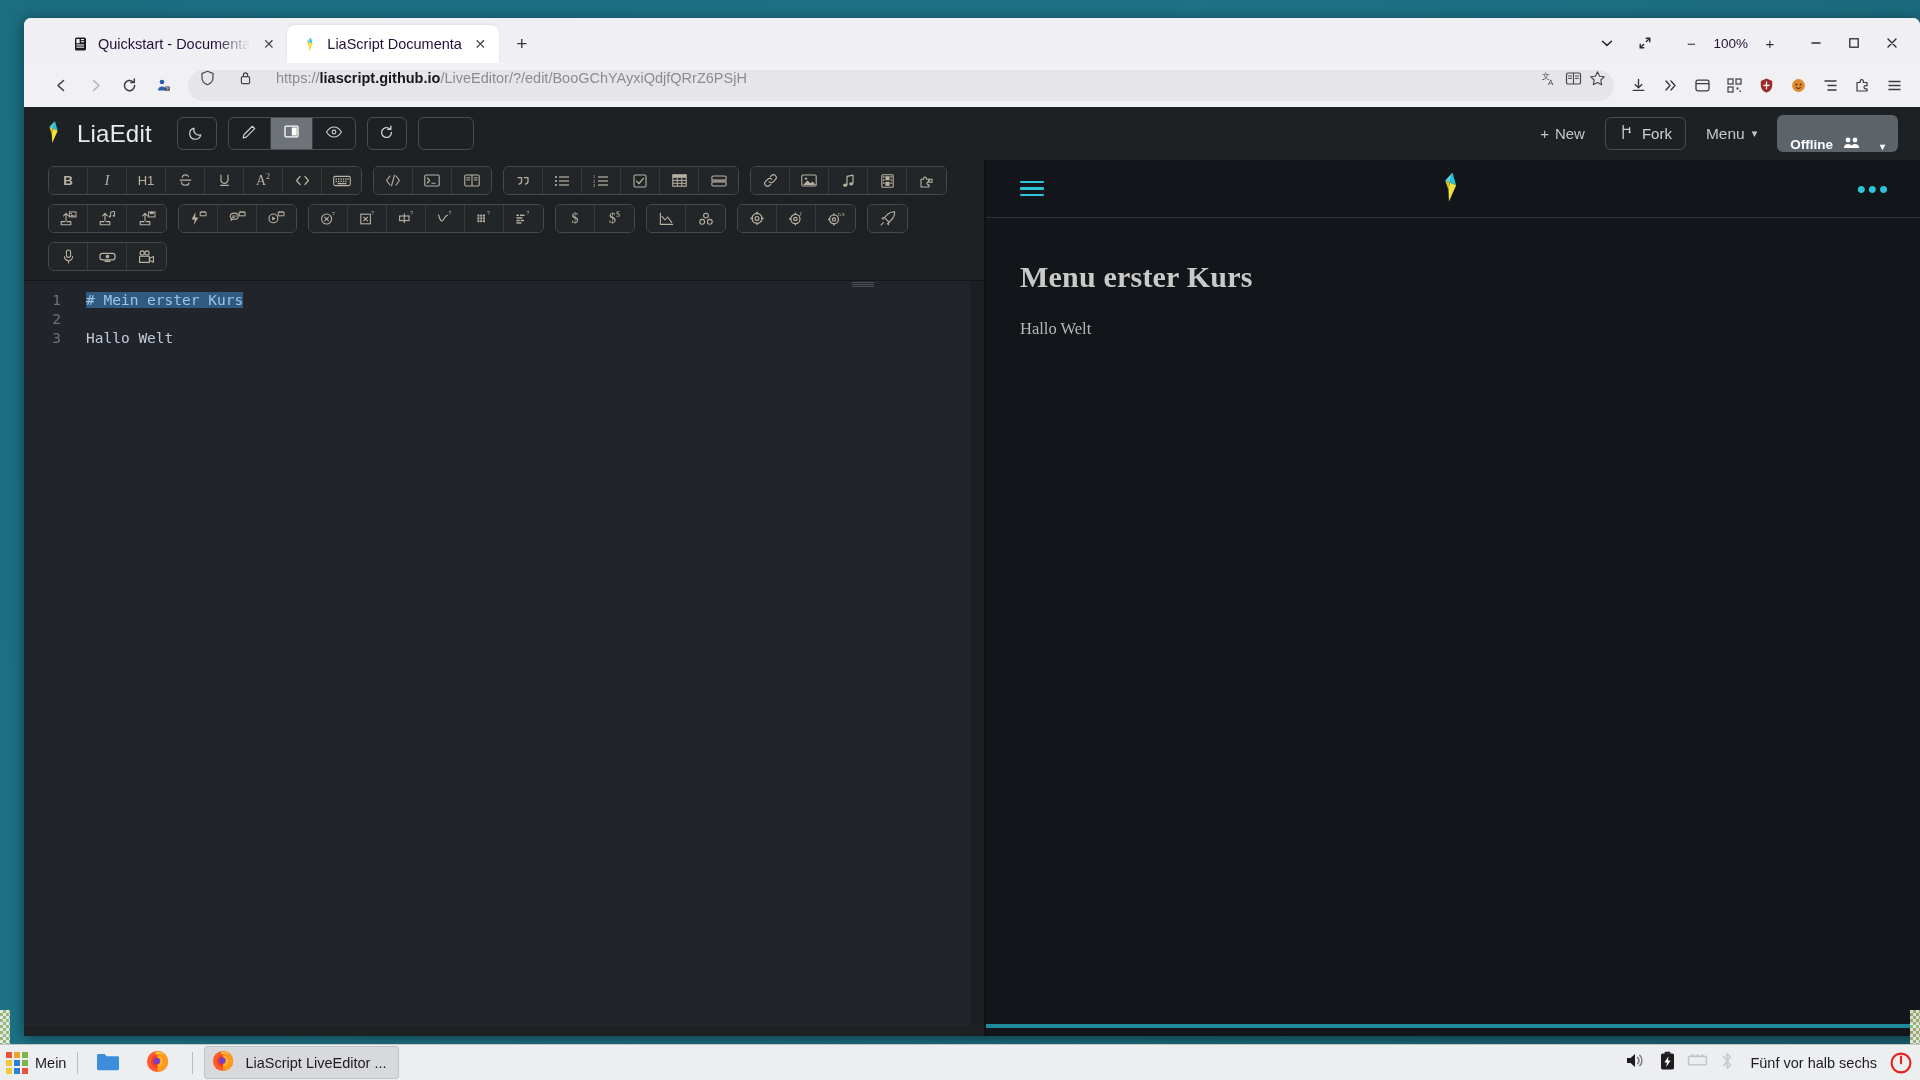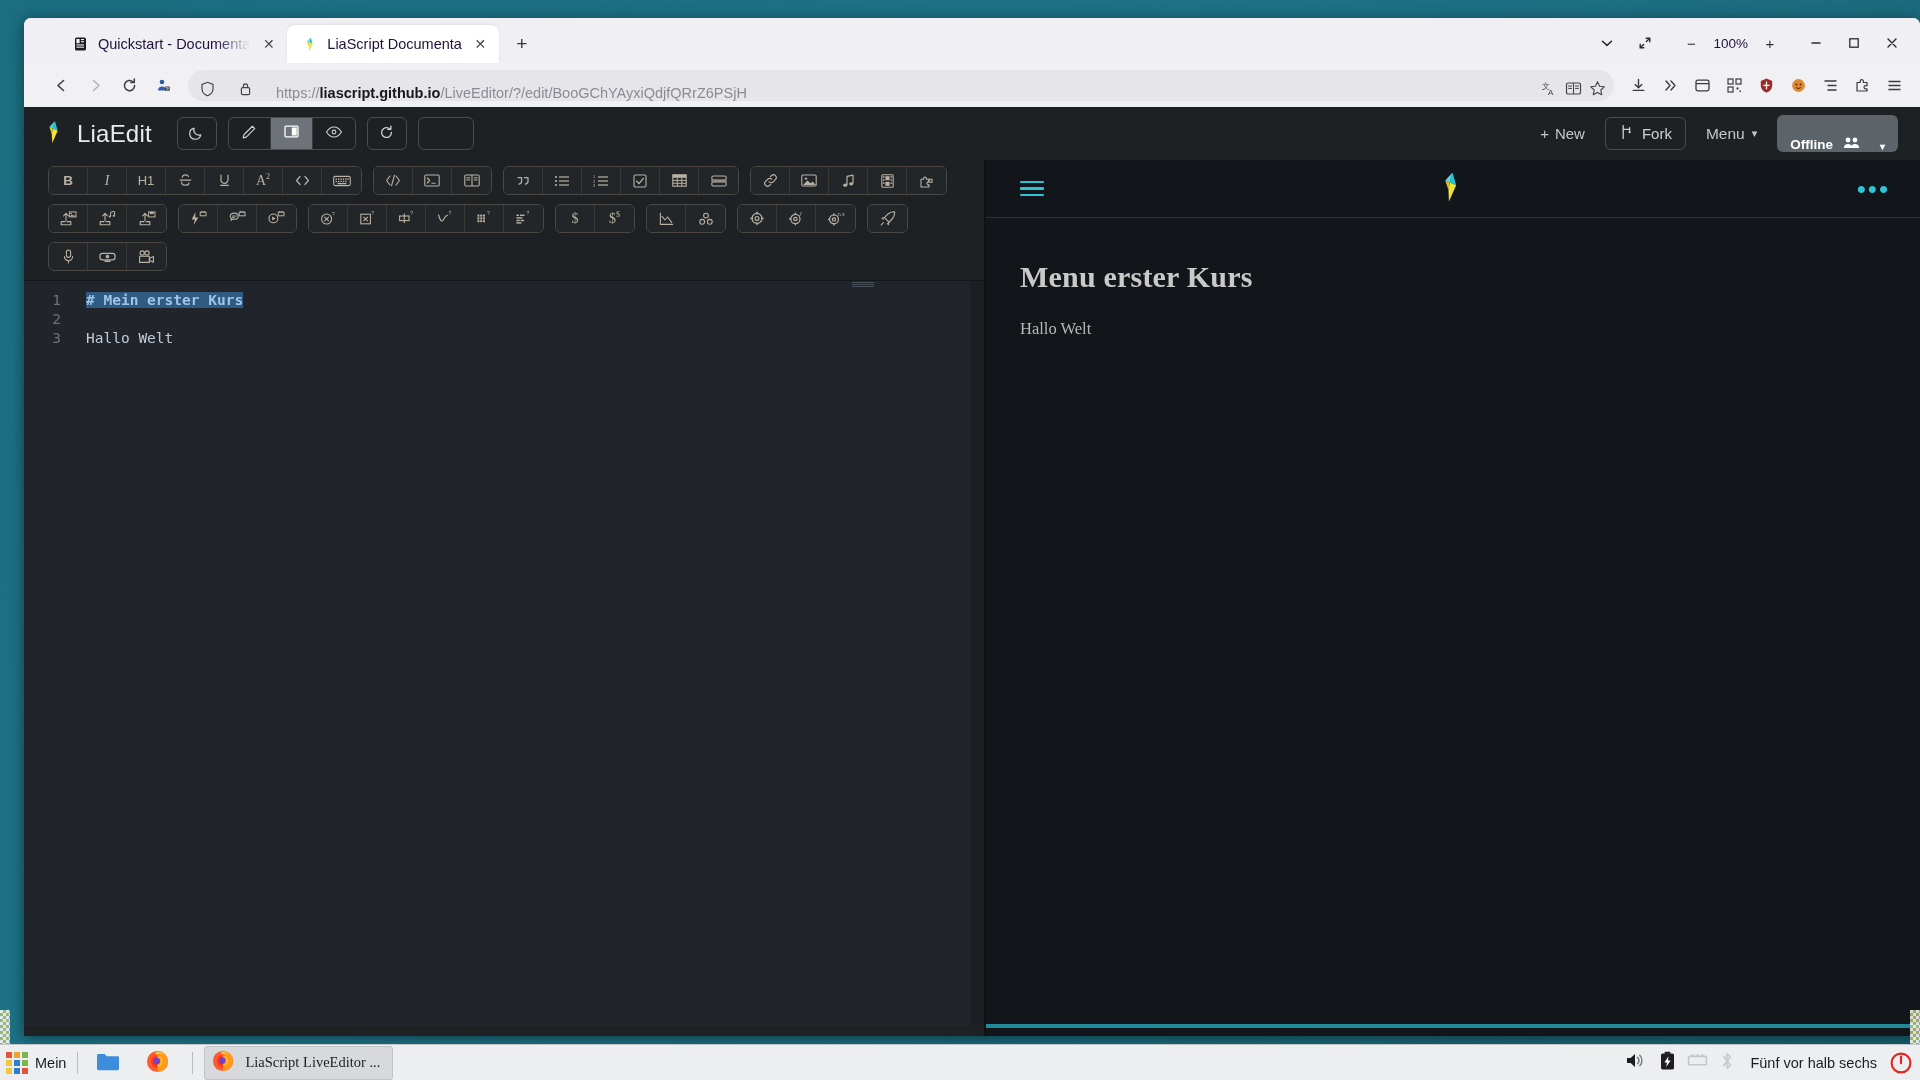--- a/index.html
+++ b/index.html
@@ -86,21 +86,21 @@
   }
   .navbtn {
     width: 31px; height: 31px;
     display: flex; align-items: center; justify-content: center;
     color: #3a3a42; border-radius: 5px; flex: 0 0 auto;
   }
   .navbtn.dim { color: #b3b3bb; }
   .urlbar {
     flex: 1 1 auto; height: 31px; margin: 0 6px;
     background: #e6e6ea; border-radius: 16px;
-    display: flex; align-items: flex-end;
+    display: flex; align-items: flex-start;
     padding: 0 8px 0 12px; gap: 24px;
     min-width: 0;
   }
   .url-text {
     flex: 1 1 auto; font-size: 14.5px; color: #8b8b94;
     white-space: nowrap; overflow: hidden;
   }
   .url-text b { color: #17171c; font-weight: 700; }
   .url-icons { display: flex; align-items: center; gap: 7px; flex: 0 0 auto; }
   .toolbar-right { display: flex; align-items: center; gap: 1px; }
@@ -186,21 +186,21 @@
     font-family: "DejaVu Sans Mono", monospace;
     font-size: 14.5px; color: #6b727c; line-height: 19.2px;
     background: #21252b;
   }
   .code {
     flex: 1 1 auto; padding-top: 10px; padding-left: 14px;
     font-family: "DejaVu Sans Mono", monospace;
     font-size: 14.5px; line-height: 19.2px; color: #c3cbd6;
     white-space: pre;
   }
-  .code .sel { background: #2f5a82; color: #9fc4e8; font-weight: bold; }
+  .code .sel { background: #2f5a82; color: #9fc4e8; }
   .mini {
     position: absolute; right: 110px; top: 1px;
     width: 22px; height: 5px;
     background: repeating-linear-gradient(to bottom,#4a5059 0 1px,transparent 1px 2px);
   }
   .editor-scrollbar {
     position: absolute; right: 0; top: 0; bottom: 0; width: 14px;
     background: #1b1e22;
   }
   .pane-left-bottom {
@@ -250,21 +250,21 @@
   .tb-apps { display: flex; align-items: center; gap: 7px; }
   .appsgrid { display: grid; grid-template-columns: repeat(3,6px); grid-gap: 2px; }
   .appsgrid i { width: 6px; height: 6px; display: block; }
   .tb-label { font-size: 14.5px; color: #1d1d20; }
   .tb-sep { width: 1px; height: 22px; background: #b9bcc0; margin: 0 4px; }
   .tb-item {
     display: flex; align-items: center; gap: 11px;
     padding: 3px 12px 3px 7px; border-radius: 3px;
     font-size: 14.5px; color: #1d1d20;
   }
-  .tb-item.window { background: #d7d9dc; border: 1px solid #c0c3c7; font-family: Liberation Serif, serif; }
+  .tb-item.window { background: #d7d9dc; border: 1px solid #c0c3c7; }
   .tb-spacer { flex: 1 1 auto; }
   .tb-tray { display: flex; align-items: center; gap: 11px; padding-right: 4px; }
   .tb-clock { font-size: 14.5px; color: #1d1d20; margin: 0 6px 0 4px; }
 
   
   .corner-dots {
     position: absolute; width: 10px; height: 34px;
     background:
       repeating-conic-gradient(#b6c26f 0% 25%, #ffffff 0% 50%) 0 0/6px 6px;
     opacity: .85; z-index: 30;

